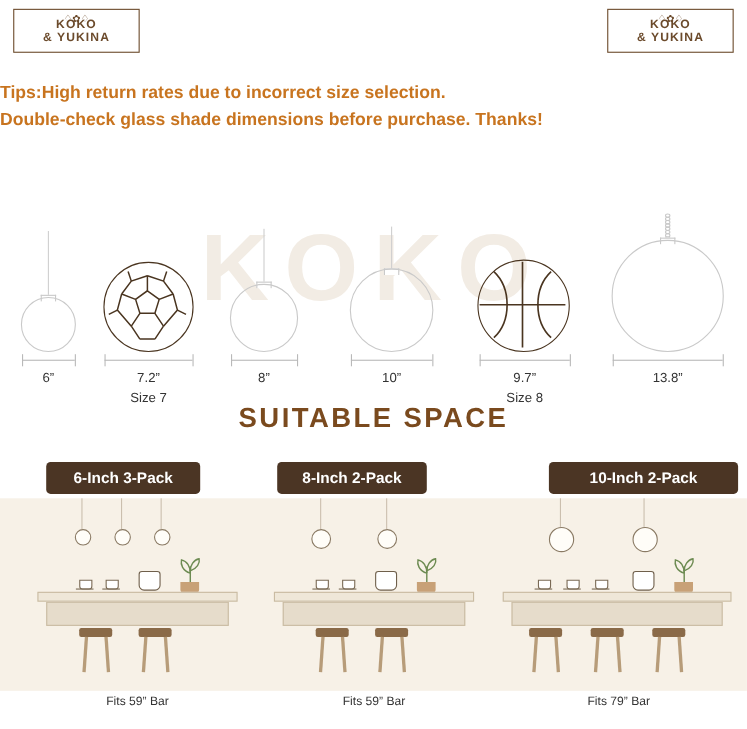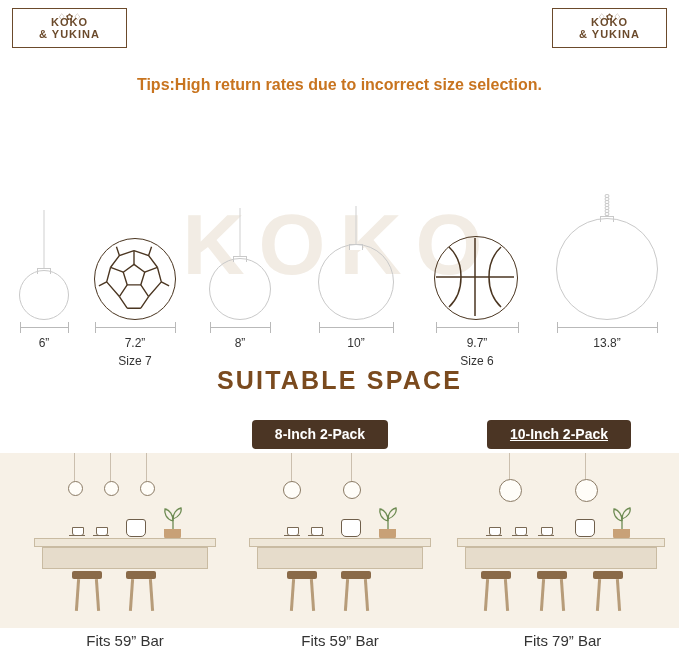--- a/index.html
+++ b/index.html
@@ -30,21 +30,21 @@
   
   .title{
     position:absolute;left:0;right:0;top:2px;
     text-align:center;
     color:#7a4a1e;
     font-size:27px;font-weight:bold;letter-spacing:1.5px;
     line-height:32px;
   }
   .tips{
     position:absolute;left:0;right:0;top:72px;
-    text-align:center;color:#c8741f;
+    color:#c8741f;
     font-size:16px;font-weight:bold;line-height:25px;
   }
 
   
   .watermark{
     position:absolute;left:0;right:0;top:195px;
     text-align:center;color:#f2ece4;
     font-size:86px;font-weight:bold;letter-spacing:14px;
     pointer-events:none;user-select:none;
   }
@@ -76,21 +76,21 @@
     color:#7a4a1e;font-size:25px;font-weight:bold;letter-spacing:2.2px;
   }
   .tagrow{position:absolute;top:420px;left:0;width:679px;height:30px;}
   .tag{
     position:absolute;top:0;height:29px;line-height:29px;
     background:#4b3524;color:#ffffff;border-radius:4px;
     font-size:14px;font-weight:bold;text-align:center;
   }
   .scene{position:absolute;top:453px;left:0;width:679px;height:175px;background:#f7f1e7;}
   .panel{position:absolute;top:0;height:175px;}
-  .fits{position:absolute;top:632px;font-size:15px;color:#333;text-align:center;}
+  .fits{position:absolute;top:632px;font-size:11px;color:#333;text-align:center;}
 
   .lampline{position:absolute;top:0;width:1px;background:#cbbfae;}
   .lampbulb{position:absolute;border:1.3px solid #8a7a64;border-radius:50%;background:#fffdf8;}
   .bar{position:absolute;background:#e6dccb;border:1px solid #c9bba2;box-sizing:border-box;}
   .barTop{position:absolute;background:#efe7d8;border:1px solid #c9bba2;box-sizing:border-box;}
   .stoolSeat{position:absolute;background:#8a6a48;border-radius:2px;}
   .stoolLeg{position:absolute;background:#b79c79;width:3px;}
   .cup{position:absolute;border:1.2px solid #7a6a55;border-radius:0 0 3px 3px;background:#fff;}
   .cupSaucer{position:absolute;background:#7a6a55;height:1.4px;}
   .kettle{position:absolute;border:1.3px solid #6f5f4b;border-radius:3px 3px 5px 5px;background:#fff;}
@@ -107,20 +107,21 @@
     <span class="b2">&amp; YUKINA</span>
   </div>
   <div class="brand right">
     <span class="ornament">♢✿♢</span>
     <span class="b1">KOKO</span>
     <span class="b2">&amp; YUKINA</span>
   </div>
 
   <div class="tips">
     <div>Tips:High return rates due to incorrect size selection.</div>
+    <div>Double-check glass shade dimensions before purchase. Thanks!</div>
   </div>
 
   <div class="watermark">KOKO</div>
 
   <div class="sizes">
 
     <div>
       <div class="cord" style="left:44px;bottom:90px;height:60px;"></div>
       <div class="cap" style="left:44px;bottom:86px;"></div>
       <div class="globe" style="left:44px;bottom:40px;width:48px;height:48px;"></div>
@@ -178,21 +179,21 @@
             <path d="M1,40 L79,40"></path>
             <path d="M14,10 C30,25 30,55 14,70"></path>
             <path d="M66,10 C50,25 50,55 66,70"></path>
           </g>
         </svg>
       </div>
       <div class="dimline" style="left:436px;bottom:32px;width:82px;"></div>
       <div class="tick" style="left:436px;bottom:27px;height:11px;"></div>
       <div class="tick" style="left:518px;bottom:27px;height:11px;"></div>
       <div class="dimlabel" style="left:436px;bottom:10px;width:82px;">9.7”</div>
-      <div class="sublabel" style="left:436px;bottom:-8px;width:82px;">Size 6</div>
+      <div class="sublabel" style="left:436px;bottom:-8px;width:82px;">Size 8</div>
     </div>
 
     <div>
       <div class="chain" style="left:607px;bottom:142px;">
         <i></i>
           <i></i>
           <i></i>
           <i></i>
           <i></i>
           <i></i>
@@ -204,22 +205,23 @@
       <div class="dimline" style="left:557px;bottom:32px;width:100px;"></div>
       <div class="tick" style="left:557px;bottom:27px;height:11px;"></div>
       <div class="tick" style="left:657px;bottom:27px;height:11px;"></div>
       <div class="dimlabel" style="left:557px;bottom:10px;width:100px;">13.8”</div>
     </div>
   </div>
 
   <div class="subtitle">SUITABLE SPACE</div>
 
   <div class="tagrow">
+    <div class="tag" style="left:42px;width:140px;">6-Inch 3-Pack</div>
     <div class="tag" style="left:252px;width:136px;">8-Inch 2-Pack</div>
-    <div class="tag" style="left:487px;width:144px;text-decoration:underline;">10-Inch 2-Pack</div>
+    <div class="tag" style="left:499px;width:172px;">10-Inch 2-Pack</div>
   </div>
 
   <div class="scene">
 
     <div class="panel" style="left:30px;width:190px;">
       <div class="lampline" style="left:44px;height:28px;"></div>
       <div class="lampline" style="left:80px;height:28px;"></div>
       <div class="lampline" style="left:116px;height:28px;"></div>
       <div class="lampbulb" style="left:38px;top:28px;width:13px;height:13px;"></div>
       <div class="lampbulb" style="left:74px;top:28px;width:13px;height:13px;"></div>

